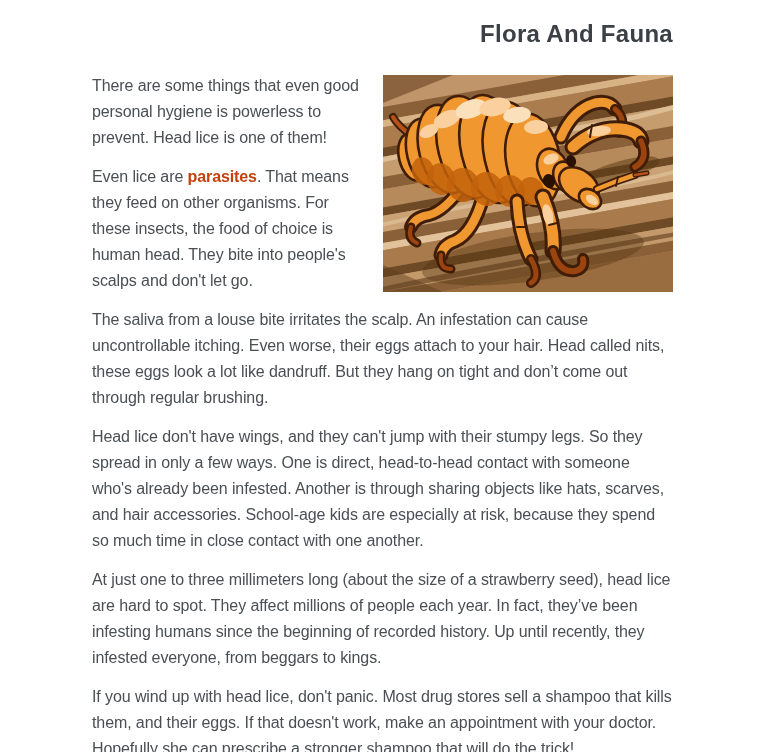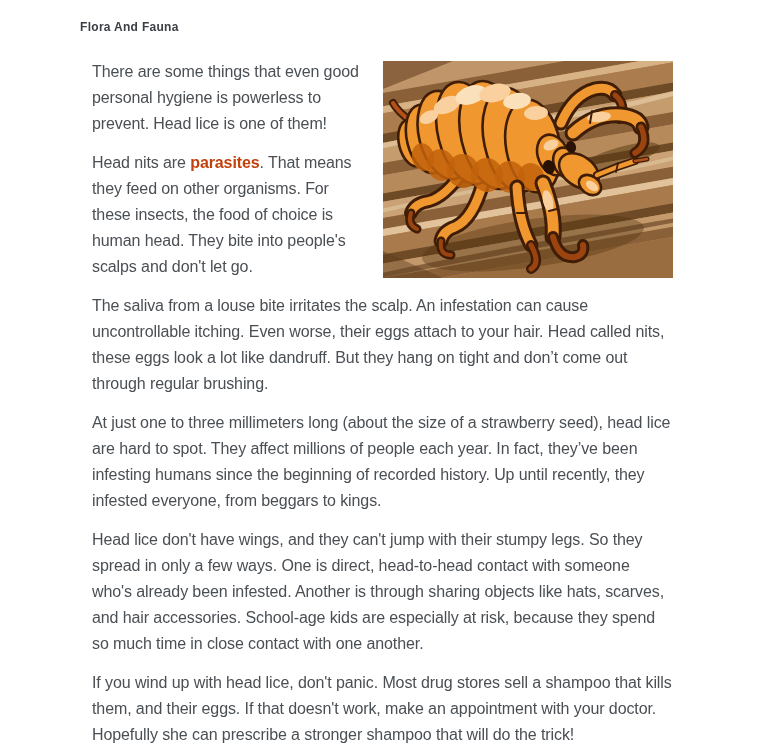--- a/index.html
+++ b/index.html
@@ -7,25 +7,26 @@
   body {
     width: 780px;
     font-family: "Liberation Sans", "DejaVu Sans", sans-serif;
     -webkit-font-smoothing: antialiased;
   }
   .page {
     width: 593px;
     margin: 20px 0 0 80px;
   }
   .page-title {
-    font-size: 12px;
+    font-size: 24px;
     font-weight: bold;
     color: #3b4046;
     letter-spacing: 0.3px;
     margin: 0 0 25px 0;
+    text-align: right;
   }
   .article-body {
     font-size: 16px;
     line-height: 26px;
     color: #4a4f54;
     letter-spacing: -0.1px;
   }
   .article-body p {
     margin: 0 0 13px 12px;
   }
@@ -166,24 +167,24 @@
         <path d="M134 126 Q136 162 148 184" stroke="#f0982f" stroke-width="9"></path>
         <path d="M148 184 Q158 202 148 208" stroke="#3f1d07" stroke-width="10"></path>
         <path d="M148 184 Q158 202 148 208" stroke="#9c4410" stroke-width="5"></path>
         <path d="M166 150 L174 148" stroke="#3f1d07" stroke-width="2"></path>
         <path d="M134 152 L142 152" stroke="#3f1d07" stroke-width="2"></path>
       </g>
     </svg>
 
     <p>There are some things that even good personal hygiene is powerless to prevent. Head lice is one of them!</p>
 
-    <p><span>Head nits are </span><strong class="bold-term">parasites</strong><span>. That means they feed on other organisms. For these insects, the food of choice is human head. They bite into people's scalps and don't let go.</span></p>
+    <p><span>Even lice are </span><strong class="bold-term">parasites</strong><span>. That means they feed on other organisms. For these insects, the food of choice is human head. They bite into people's scalps and don't let go.</span></p>
 
     <p>The saliva from a louse bite irritates the scalp. An infestation can cause uncontrollable itching. Even worse, their eggs attach to your hair. Head called nits, these eggs look a lot like dandruff. But they hang on tight and don’t come out through regular brushing.</p>
 
+    <p>Head lice don't have wings, and they can't jump with their stumpy legs. So they spread in only a few ways. One is direct, head-to-head contact with someone who's already been infested. Another is through sharing objects like hats, scarves, and hair accessories. School-age kids are especially at risk, because they spend so much time in close contact with one another.</p>
+
     <p>At just one to three millimeters long (about the size of a strawberry seed), head lice are hard to spot. They affect millions of people each year. In fact, they’ve been infesting humans since the beginning of recorded history. Up until recently, they infested everyone, from beggars to kings.</p>
-
-    <p>Head lice don't have wings, and they can't jump with their stumpy legs. So they spread in only a few ways. One is direct, head-to-head contact with someone who's already been infested. Another is through sharing objects like hats, scarves, and hair accessories. School-age kids are especially at risk, because they spend so much time in close contact with one another.</p>
 
     <p>If you wind up with head lice, don't panic. Most drug stores sell a shampoo that kills them, and their eggs. If that doesn't work, make an appointment with your doctor. Hopefully she can prescribe a stronger shampoo that will do the trick!</p>
 
   </div>
 </main>
 
 </body></html>

